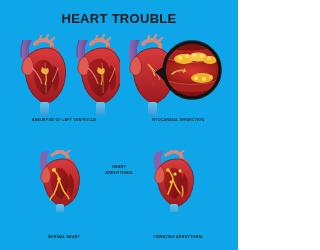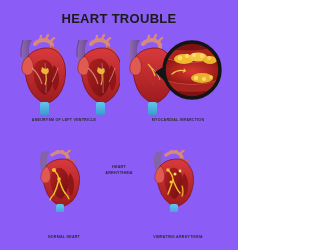--- a/index.html
+++ b/index.html
@@ -11,21 +11,21 @@
     width: 238px;
     height: 250px;
     position: relative;
     overflow: hidden;
     font-family: "Liberation Sans", sans-serif;
     background: #ffffff;
   }
   .poster {
     position: absolute;
     inset: 0;
-    background: #8b5cf6;
+    background: #0ea5e9;
   }
 
   
   .title {
     position: absolute;
     top: 11px;
     left: 0;
     width: 238px;
     text-align: center;
     font-size: 13px;

